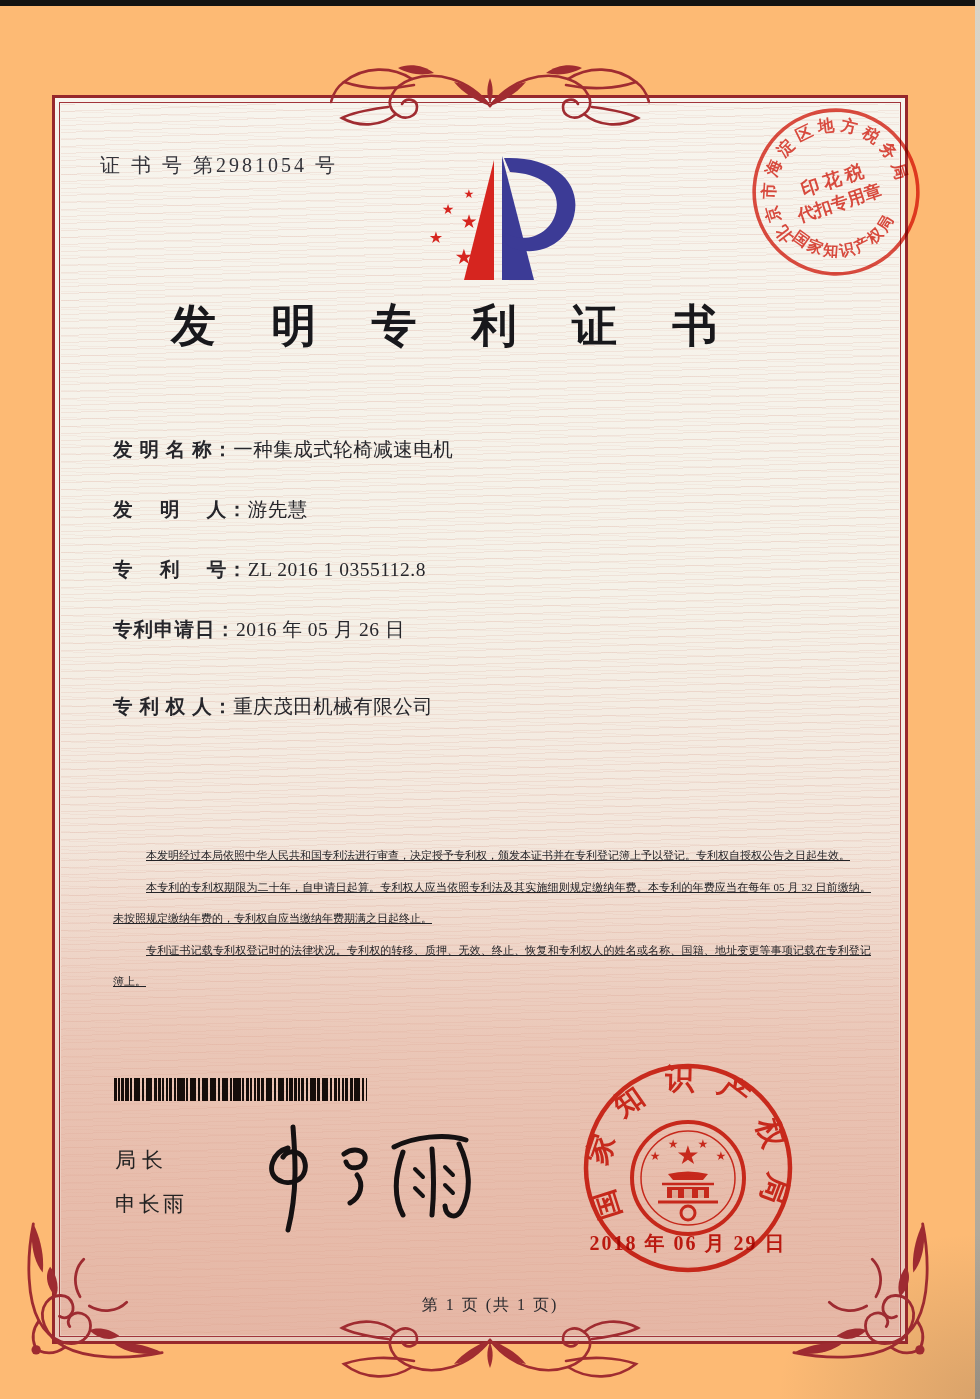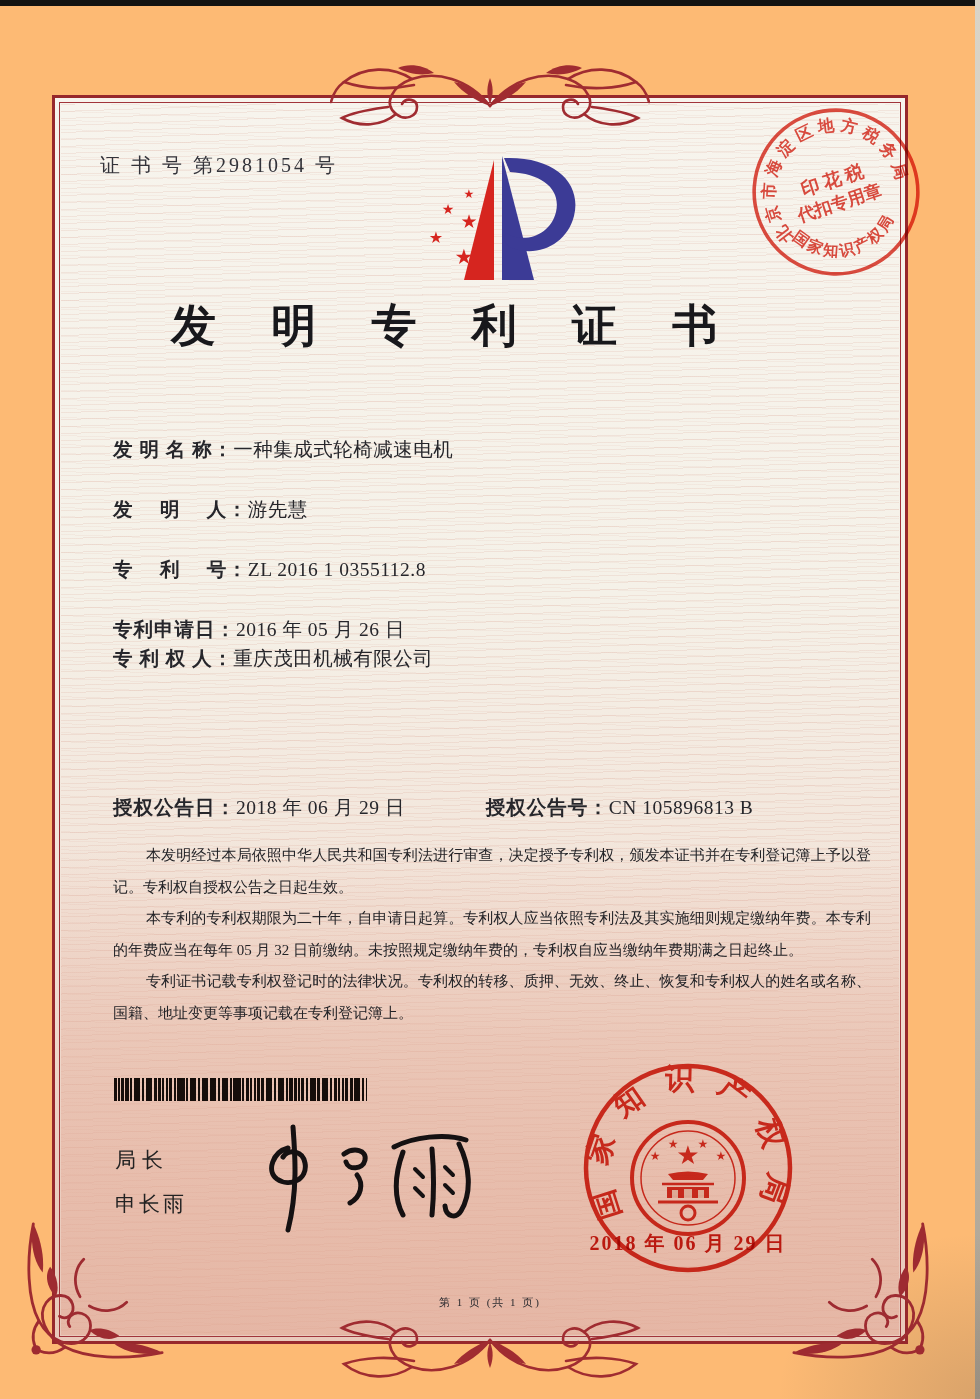--- a/index.html
+++ b/index.html
@@ -30,36 +30,36 @@
   .ornament{position:absolute;}
   
   .cert-no{position:absolute;left:100px;top:152px;font-size:20px;letter-spacing:3px;color:#33333a;}
   .title{position:absolute;left:0;top:296px;width:888px;text-align:center;
     font-size:45px;font-weight:600;letter-spacing:22px;text-indent:22px;color:#18181c;}
   .field-row{position:absolute;left:113px;font-size:19.5px;color:#26262b;white-space:nowrap;}
   .field-label{letter-spacing:1px;font-weight:bold;}
   .field-value{letter-spacing:.5px;}
   .grant-no{margin-left:76px;}
   .paras{position:absolute;left:113px;top:840px;width:758px;}
-  .para{font-size:15px;line-height:31.5px;color:#232327;text-align:justify;text-indent:33px;}
+  .para{font-size:11px;line-height:31.5px;color:#232327;text-align:justify;text-indent:33px;text-decoration:underline;}
   .barcode{position:absolute;left:114px;top:1078px;width:253px;height:23px;mix-blend-mode:multiply;
     background-image:
       repeating-linear-gradient(90deg,#17110e 0,#17110e 2px,rgba(0,0,0,0) 2px,rgba(0,0,0,0) 4px),
       repeating-linear-gradient(90deg,#17110e 0,#17110e 1px,rgba(0,0,0,0) 1px,rgba(0,0,0,0) 7px),
       repeating-linear-gradient(90deg,#17110e 0,#17110e 3px,rgba(0,0,0,0) 3px,rgba(0,0,0,0) 11px);}
   .director-title{position:absolute;left:115px;top:1146px;font-size:21px;letter-spacing:6px;color:#222;}
   .director-name{position:absolute;left:115px;top:1190px;font-size:21px;letter-spacing:3px;color:#222;}
   .sig-svg{position:absolute;left:248px;top:1118px;mix-blend-mode:multiply;}
   .seal-svg{position:absolute;left:578px;top:1058px;mix-blend-mode:multiply;opacity:.95;}
   .seal-date{position:absolute;left:570px;top:1230px;width:236px;text-align:center;
     font-size:20px;font-weight:700;letter-spacing:2px;color:#cf2217;mix-blend-mode:multiply;}
   .stamp-wrap{position:absolute;left:748px;top:104px;width:176px;height:176px;
     transform:rotate(-18deg);mix-blend-mode:multiply;opacity:.9;}
   .footer{position:absolute;left:0;top:1295px;width:980px;text-align:center;
-    font-size:11px;letter-spacing:2px;color:#2a2a2e;}
+    font-size:16px;letter-spacing:2px;color:#2a2a2e;}
   .logo-svg{position:absolute;left:398px;top:148px;}
 </style>
 </head>
 <body>
 
 <div id="page">
 
   <div class="scan-top"></div>
   <div class="scan-right"></div>
   <div class="scan-corner"></div>
@@ -171,26 +171,22 @@
   </div>
   <div class="field-row" style="top:496px;">
     <span class="field-label">发　 明　 人：</span><span class="field-value">游先慧</span>
   </div>
   <div class="field-row" style="top:556px;">
     <span class="field-label">专　 利　 号：</span><span class="field-value">ZL 2016 1 0355112.8</span>
   </div>
   <div class="field-row" style="top:616px;">
     <span class="field-label">专利申请日：</span><span class="field-value">2016 年 05 月 26 日</span>
   </div>
-  <div class="field-row" style="top:645px;">
+  <div class="field-row" style="top:693px;">
     <span class="field-label">专 利 权 人：</span><span class="field-value">重庆茂田机械有限公司</span>
-  </div>
-  <div class="field-row" style="top:794px;">
-    <span class="field-label">授权公告日：</span><span class="field-value">2018 年 06 月 29 日</span>
-    <span class="field-label grant-no">授权公告号：</span><span class="field-value">CN 105896813 B</span>
   </div>
 
   <div class="paras">
     <div class="para">本发明经过本局依照中华人民共和国专利法进行审查，决定授予专利权，颁发本证书并在专利登记簿上予以登记。专利权自授权公告之日起生效。</div>
     <div class="para">本专利的专利权期限为二十年，自申请日起算。专利权人应当依照专利法及其实施细则规定缴纳年费。本专利的年费应当在每年 05 月 32 日前缴纳。未按照规定缴纳年费的，专利权自应当缴纳年费期满之日起终止。</div>
     <div class="para">专利证书记载专利权登记时的法律状况。专利权的转移、质押、无效、终止、恢复和专利权人的姓名或名称、国籍、地址变更等事项记载在专利登记簿上。</div>
   </div>
 
   <div class="barcode"></div>
 

